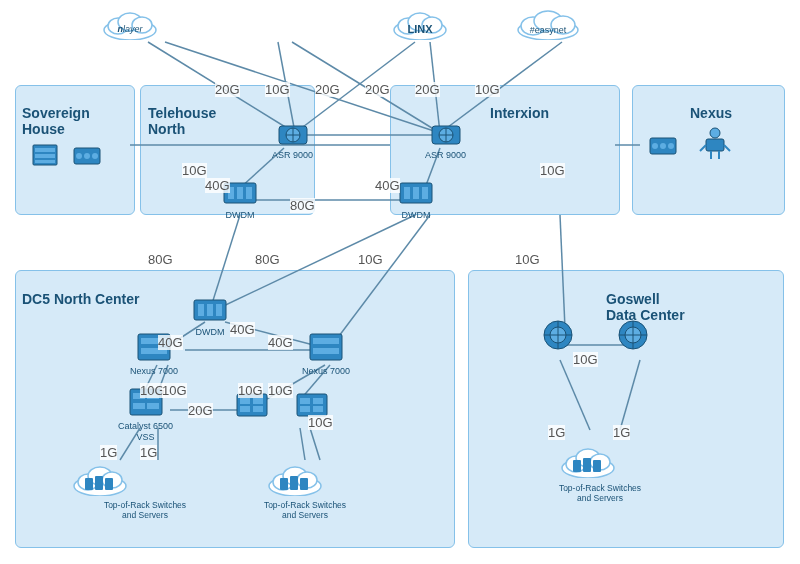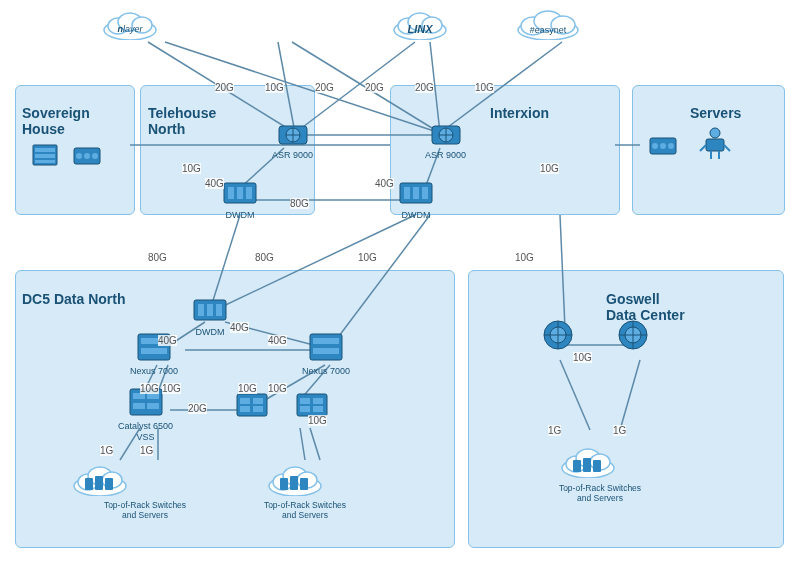--- a/index.html
+++ b/index.html
@@ -48,21 +48,21 @@
     }
     .region-title {
       position: absolute;
       font-size: 14px;
       font-weight: bold;
       color: #1a5276;
       margin-top: 15px;
     }
     .edge-label {
       position: absolute;
-      font-size: 10px;
+      font-size: 13px;
       color: #555;
       background: rgba(255,255,255,0.8);
     }
   </style>
 </head>
 <body>
 
 <div class="diagram">
 
   <div class="region-box" style="left:15px;top:85px;width:120px;height:130px;">
@@ -72,25 +72,25 @@
   <div class="region-box" style="left:140px;top:85px;width:175px;height:130px;">
   </div>
   <div class="region-title" style="left:148px;top:90px;">Telehouse<br>North</div>
 
   <div class="region-box" style="left:390px;top:85px;width:230px;height:130px;">
   </div>
   <div class="region-title" style="left:490px;top:90px;">Interxion</div>
 
   <div class="region-box" style="left:632px;top:85px;width:153px;height:130px;">
   </div>
-  <div class="region-title" style="left:690px;top:90px;">Servers</div>
+  <div class="region-title" style="left:690px;top:90px;">Nexus</div>
 
   <div class="region-box" style="left:15px;top:270px;width:440px;height:278px;">
   </div>
-  <div class="region-title" style="left:22px;top:276px;">DC5 Data North</div>
+  <div class="region-title" style="left:22px;top:276px;">DC5 North Center</div>
 
   <div class="region-box" style="left:468px;top:270px;width:316px;height:278px;">
   </div>
   <div class="region-title" style="left:606px;top:276px;">Goswell<br>Data Center</div>
 
   <svg class="lines">
 
     <line x1="148" y1="42" x2="295" y2="133" stroke="#5d8aa8" stroke-width="1.5"></line>
 
     <line x1="165" y1="42" x2="440" y2="133" stroke="#5d8aa8" stroke-width="1.5"></line>
@@ -156,21 +156,21 @@
       <ellipse cx="18" cy="18" rx="10" ry="8" fill="white" stroke="#85c1e9" stroke-width="1.5"></ellipse>
       <ellipse cx="30" cy="14" rx="12" ry="9" fill="white" stroke="#85c1e9" stroke-width="1.5"></ellipse>
       <ellipse cx="42" cy="17" rx="10" ry="8" fill="white" stroke="#85c1e9" stroke-width="1.5"></ellipse>
       <text x="30" y="24" text-anchor="middle" font-size="9" font-family="Arial" font-style="italic" fill="#1a5276">
         <tspan font-weight="bold">n</tspan>layer
       </text>
     </svg>
   </div>
 
 
-  <div class="node" style="left:390px;top:8px;font-style:italic;">
+  <div class="node" style="left:390px;top:8px;">
     <svg width="60" height="32" viewBox="0 0 60 32">
       <ellipse cx="30" cy="22" rx="26" ry="10" fill="white" stroke="#85c1e9" stroke-width="1.5"></ellipse>
       <ellipse cx="18" cy="18" rx="10" ry="8" fill="white" stroke="#85c1e9" stroke-width="1.5"></ellipse>
       <ellipse cx="30" cy="14" rx="12" ry="9" fill="white" stroke="#85c1e9" stroke-width="1.5"></ellipse>
       <ellipse cx="42" cy="17" rx="10" ry="8" fill="white" stroke="#85c1e9" stroke-width="1.5"></ellipse>
       <text x="30" y="25" text-anchor="middle" font-size="11" font-family="Arial" font-weight="bold" fill="#1a5276">LINX</text>
     </svg>
   </div>
 
   <div class="node" style="left:513px;top:8px;">

